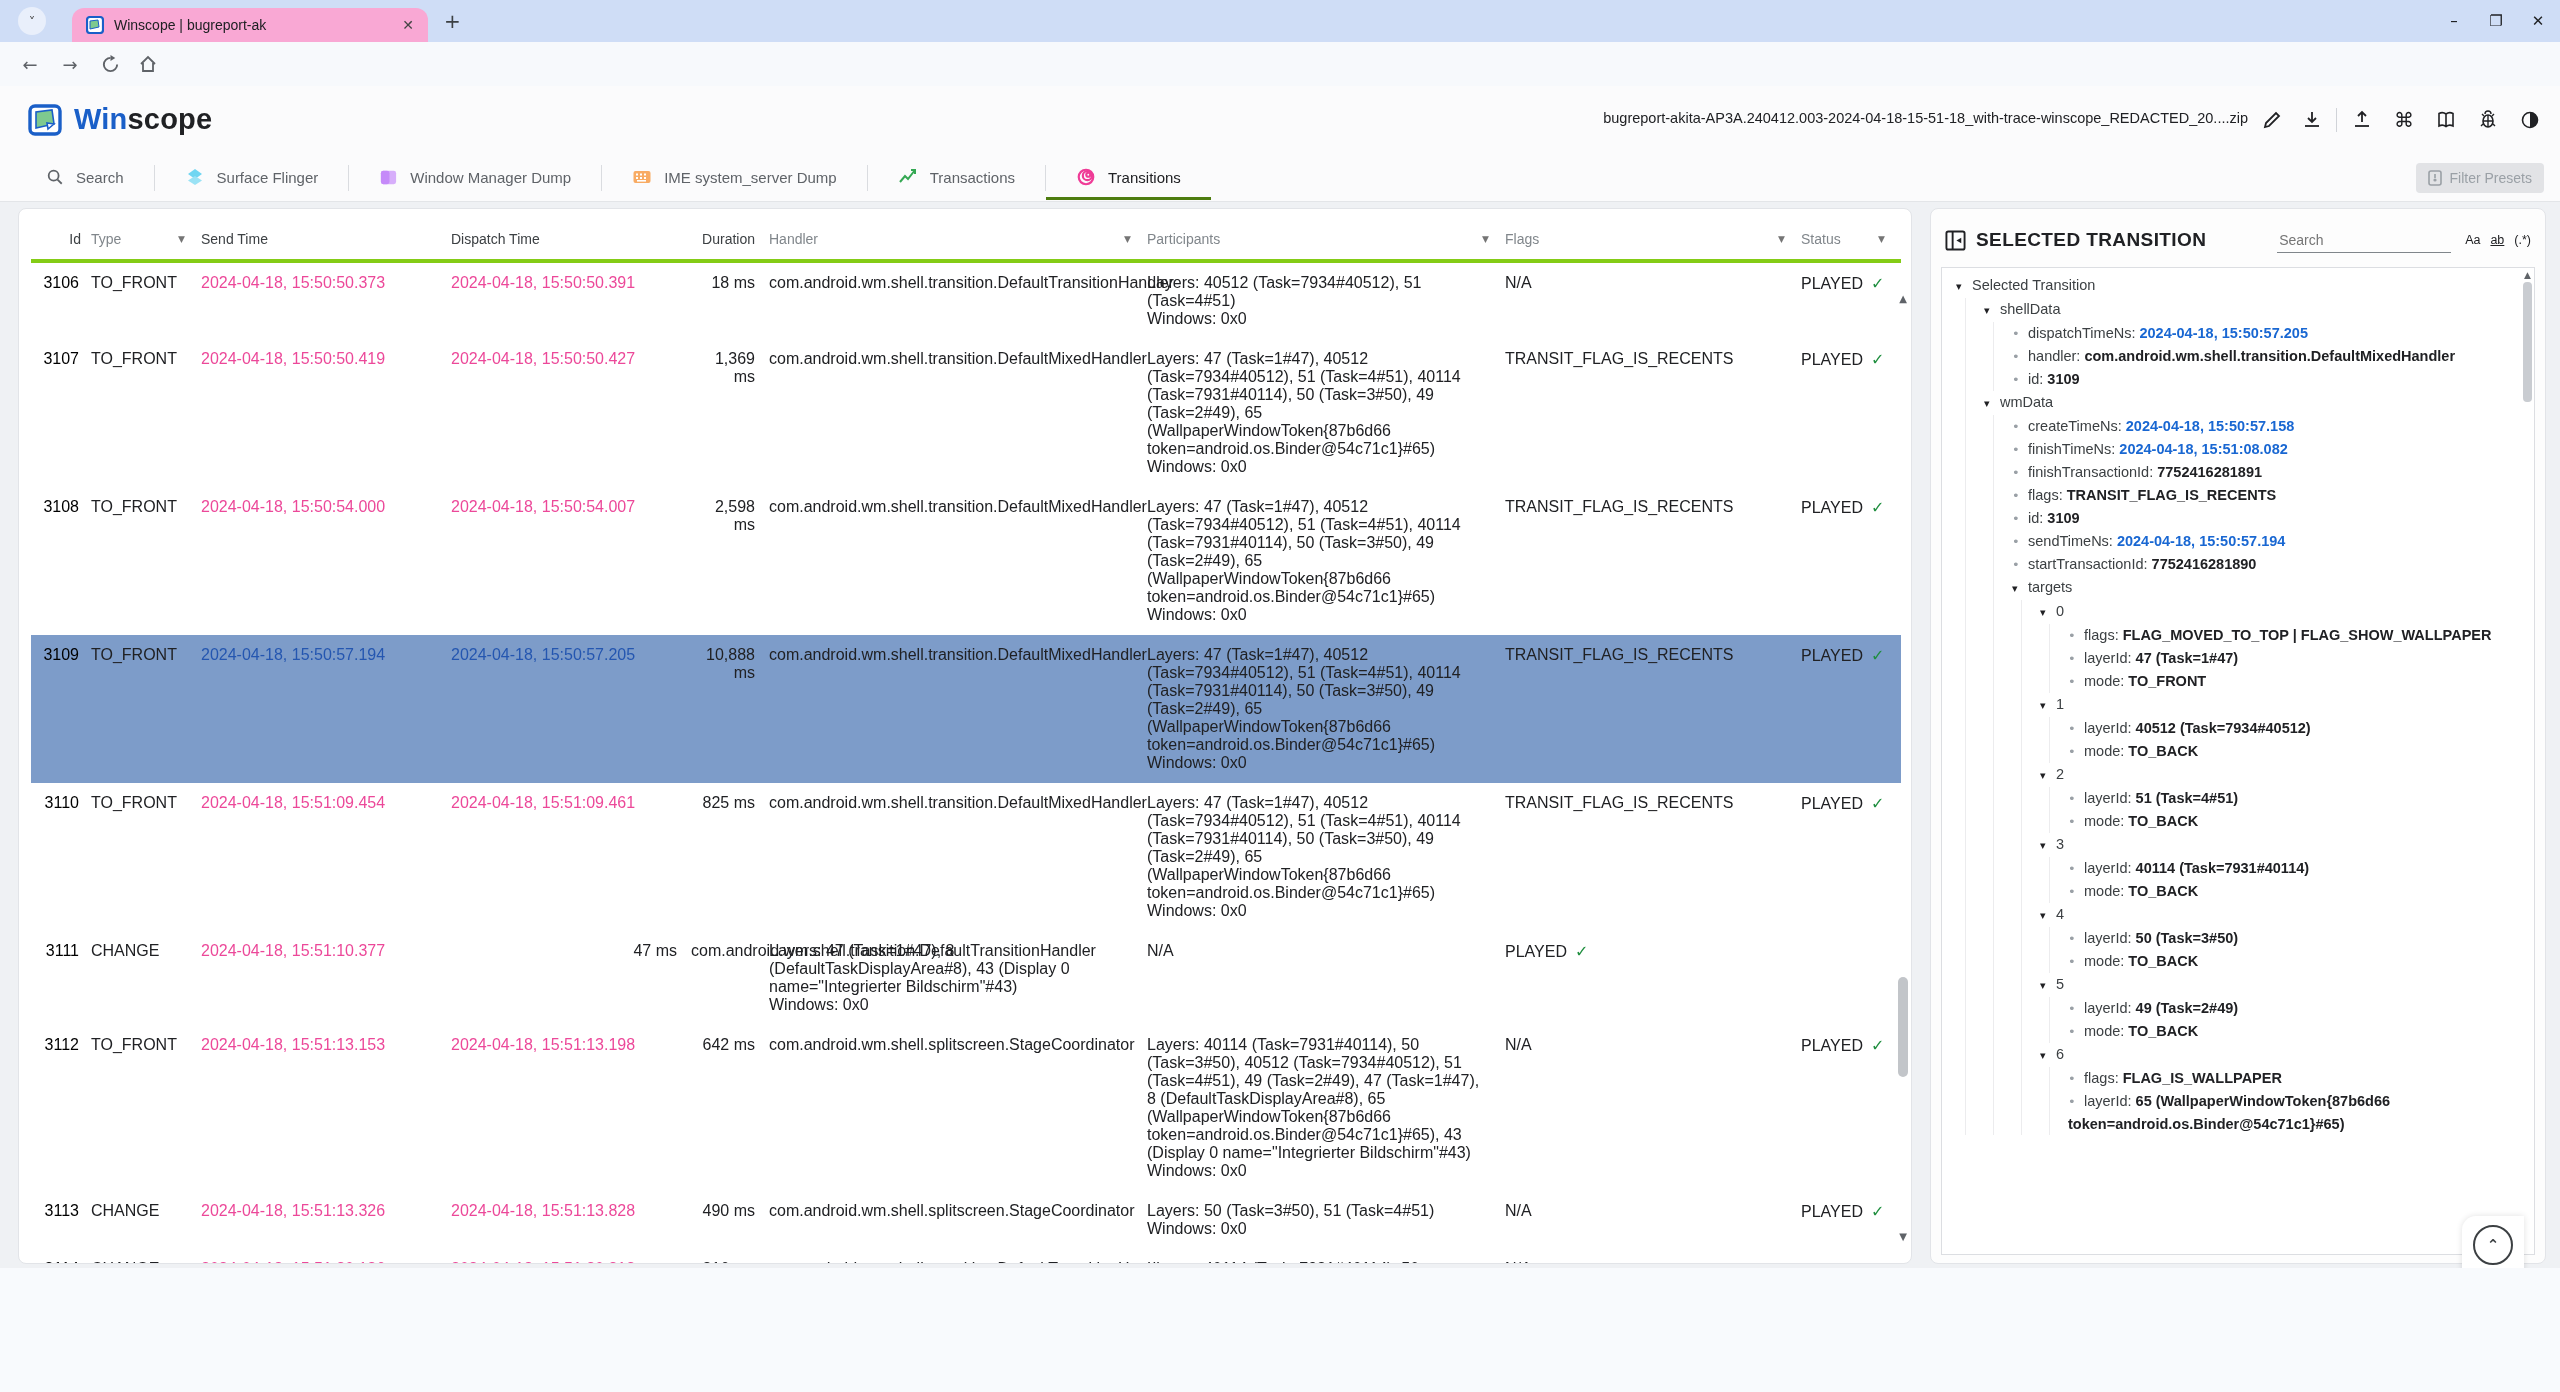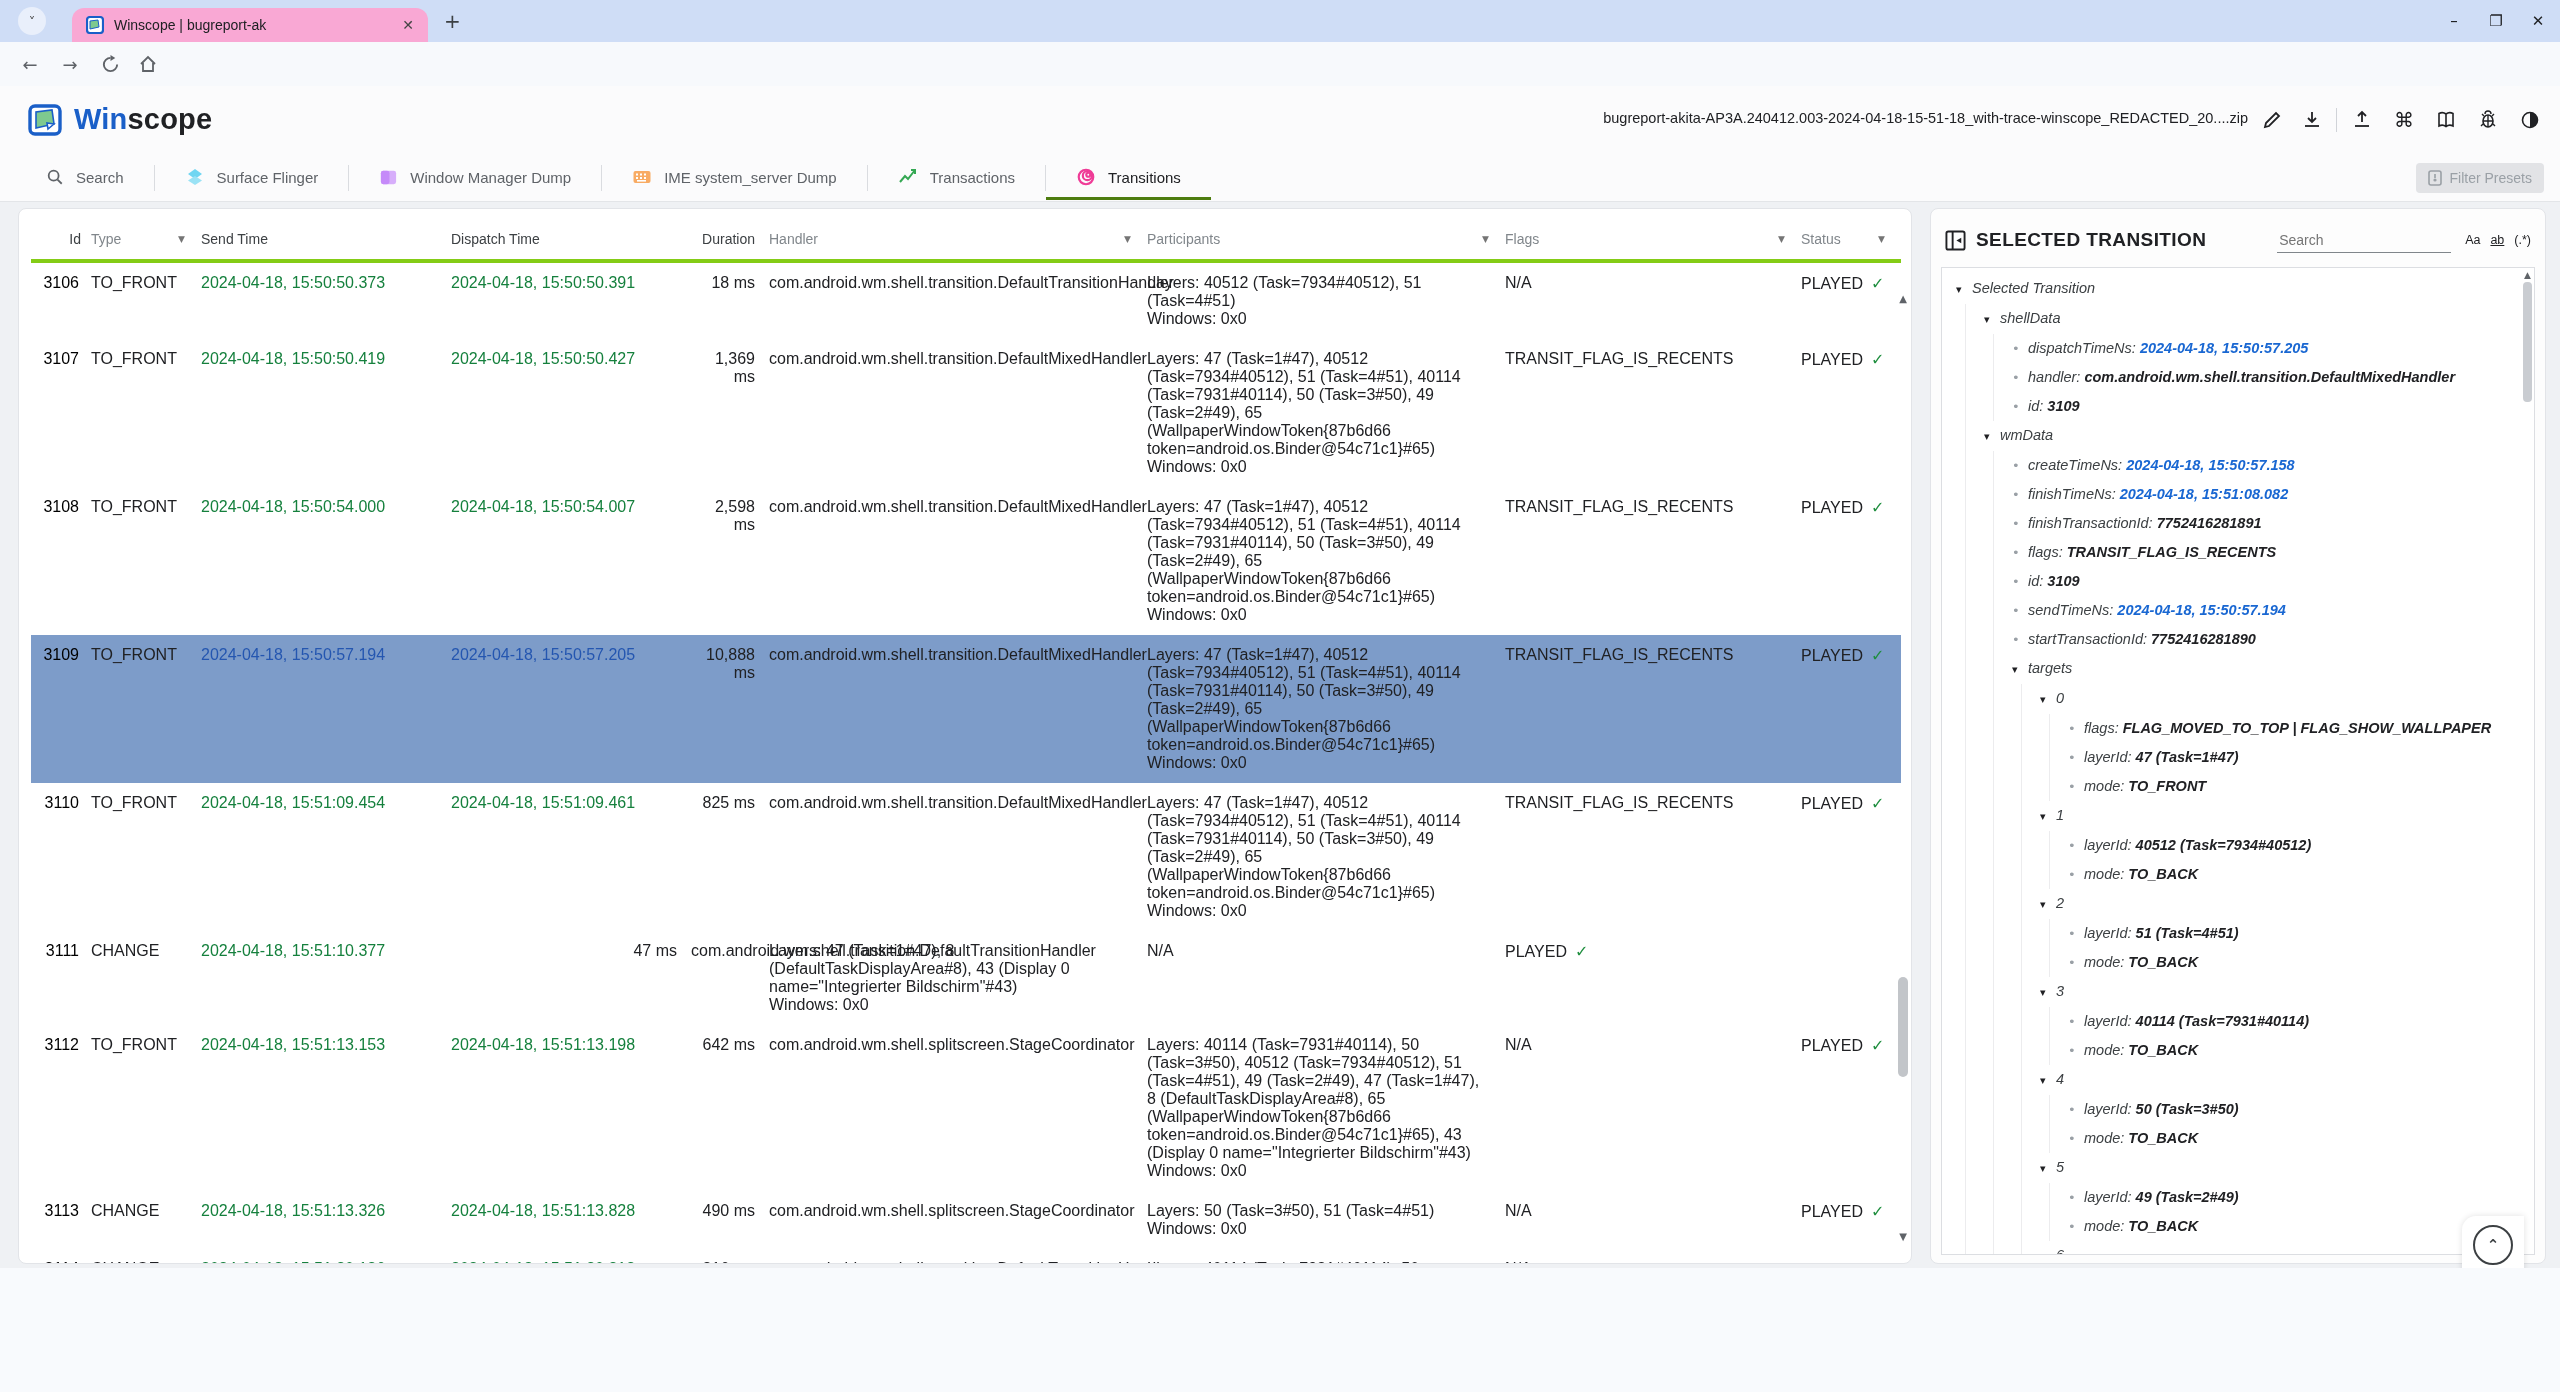--- a/index.html
+++ b/index.html
@@ -63,40 +63,40 @@
   .thead .hc{display:flex;align-items:center;}
   .thead .dark{color:#3c4043;}
   .thead .gray{color:#80868b;}
   .thead .filter-arrow{margin-left:auto;margin-right:16px;font-size:9px;color:#757575;}
   .thead .num{justify-content:flex-end;padding-right:10px;}
   .thead .dur{justify-content:flex-end;padding-right:14px;}
   .trow{cursor:pointer;}
   .trow .cell{padding:11px 14px 11px 0;box-sizing:border-box;vertical-align:top;}
   .cell.id{text-align:right;padding-right:12px;color:#000000;}
   .cell.dur{text-align:right;padding-right:14px;white-space:normal;}
-  .cell a{color:#15803d;text-decoration:none;}
+  .cell a{color:#ec4899;text-decoration:none;}
   .trow.selected{background:#7d9cc9;}
   .trow.selected a{color:#2456b0;}
   .status-ok{color:#1e8e3e;font-weight:bold;margin-left:8px;}
   .scroll-arrow{position:absolute;right:4px;font-size:10px;color:#5f6368;}
   .vthumb{position:absolute;right:3px;width:10px;border-radius:5px;background:#c2c5c9;}
 
   .right-card{position:absolute;left:1930px;top:208px;width:616px;height:1056px;background:#fdfdfd;border:1px solid #e2e4e8;
     border-radius:8px;box-sizing:border-box;}
   .rp-head{position:absolute;left:14px;top:14px;right:14px;height:34px;display:flex;align-items:center;}
   .rp-title{font-size:19px;font-weight:bold;letter-spacing:.4px;margin-left:10px;}
   .rp-search{margin-left:auto;width:170px;border:none;border-bottom:1px solid #80868b;background:transparent;
     font-size:14px;padding:4px 2px;outline:none;color:#202124;font-family:"Liberation Sans",sans-serif;}
   .rp-tools{display:flex;gap:10px;margin-left:14px;font-size:12.5px;color:#202124;align-items:center;}
   .rp-tools .uln{text-decoration:underline;}
   .tree-box{position:absolute;left:10px;top:58px;right:10px;bottom:8px;border:1px solid #dcdee2;background:#fff;
     overflow:hidden;}
   ul.tree{list-style:none;margin:6px 0 0 0;padding-left:14px;font-size:14.5px;}
   ul.tree ul{list-style:none;margin:0;padding-left:18px;border-left:1px solid #ececee;margin-left:9px;}
-  .tnode{line-height:28px;white-space:normal;font-style:italic;}
+  .tnode{line-height:22px;white-space:normal;}
   .caret{display:inline-block;font-size:11px;color:#202124;width:16px;}
   .bullet{display:inline-block;color:#9aa0a6;width:16px;font-size:13px;}
   .lname{color:#3c4043;}
   .lval{font-weight:bold;color:#202124;}
   .lval.time{color:#1967d2;}
   .tree-thumb{position:absolute;right:2px;top:14px;width:9px;height:120px;border-radius:4px;background:#c9ccd1;}
   .tree-up{position:absolute;right:3px;top:2px;font-size:9px;color:#5f6368;}
 
   .fab{position:absolute;left:2462px;top:1216px;width:62px;height:58px;background:#fff;border-radius:14px 0 0 0;
     box-shadow:0 0 6px rgba(0,0,0,.12);display:flex;align-items:center;justify-content:center;}

